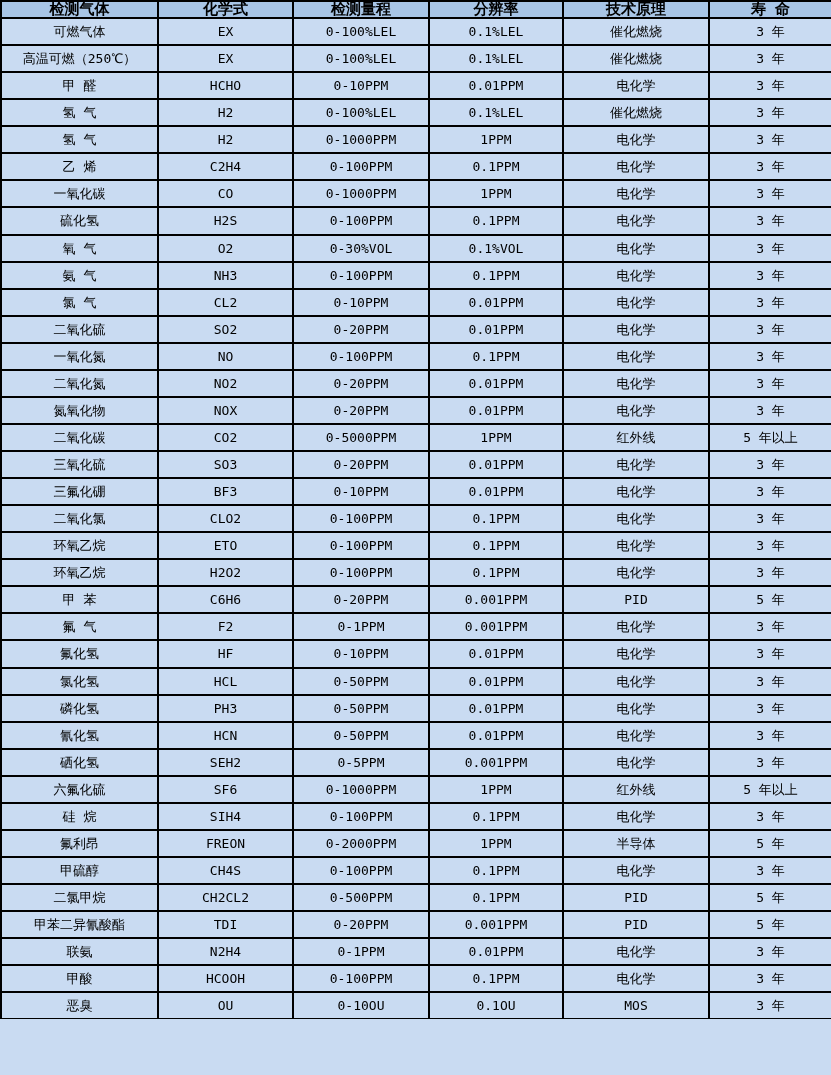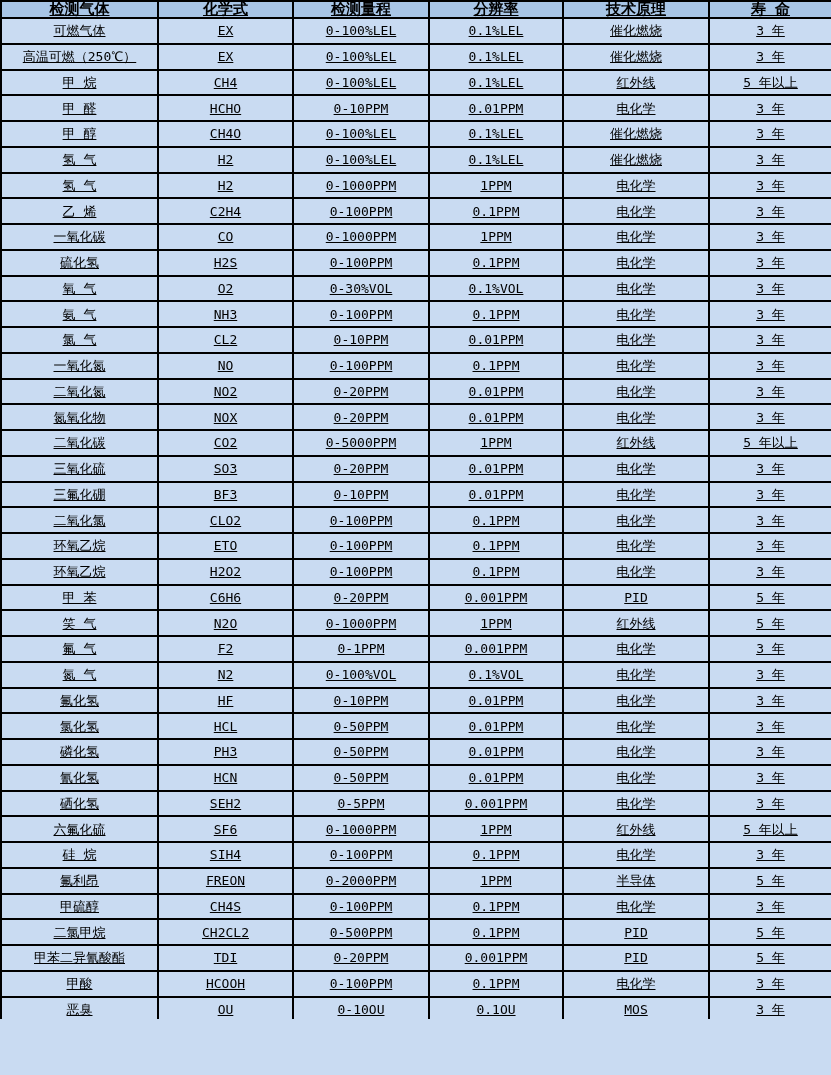--- a/index.html
+++ b/index.html
@@ -10,21 +10,20 @@
   }
   html, body {
     margin: 0;
     padding: 0;
     background: #c9dbf2;
   }
   .page {
     width: 831px;
     height: 1019px;
     overflow: hidden;
-    text-decoration: underline;
   }
   table.spec-table {
     width: 831px;
     height: 1075px;
     border-collapse: collapse;
     table-layout: fixed;
     background: var(--row-bg);
   }
   table.spec-table th,
   table.spec-table td {
@@ -81,41 +80,25 @@
         </tr>
         <tr>
           <td>高温可燃（250℃）</td>
           <td>EX</td>
           <td>0-100%LEL</td>
           <td>0.1%LEL</td>
           <td>催化燃烧</td>
           <td>3 年</td>
         </tr>
         <tr>
-          <td>甲 烷</td>
-          <td>CH4</td>
-          <td>0-100%LEL</td>
-          <td>0.1%LEL</td>
-          <td>红外线</td>
-          <td>5 年以上</td>
-        </tr>
-        <tr>
           <td>甲 醛</td>
           <td>HCHO</td>
           <td>0-10PPM</td>
           <td>0.01PPM</td>
           <td>电化学</td>
-          <td>3 年</td>
-        </tr>
-        <tr>
-          <td>甲 醇</td>
-          <td>CH4O</td>
-          <td>0-100%LEL</td>
-          <td>0.1%LEL</td>
-          <td>催化燃烧</td>
           <td>3 年</td>
         </tr>
         <tr>
           <td>氢 气</td>
           <td>H2</td>
           <td>0-100%LEL</td>
           <td>0.1%LEL</td>
           <td>催化燃烧</td>
           <td>3 年</td>
         </tr>
@@ -169,20 +152,28 @@
         </tr>
         <tr>
           <td>氯 气</td>
           <td>CL2</td>
           <td>0-10PPM</td>
           <td>0.01PPM</td>
           <td>电化学</td>
           <td>3 年</td>
         </tr>
         <tr>
+          <td>二氧化硫</td>
+          <td>SO2</td>
+          <td>0-20PPM</td>
+          <td>0.01PPM</td>
+          <td>电化学</td>
+          <td>3 年</td>
+        </tr>
+        <tr>
           <td>一氧化氮</td>
           <td>NO</td>
           <td>0-100PPM</td>
           <td>0.1PPM</td>
           <td>电化学</td>
           <td>3 年</td>
         </tr>
         <tr>
           <td>二氧化氮</td>
           <td>NO2</td>
@@ -246,47 +237,31 @@
           <td>0.1PPM</td>
           <td>电化学</td>
           <td>3 年</td>
         </tr>
         <tr>
           <td>甲 苯</td>
           <td>C6H6</td>
           <td>0-20PPM</td>
           <td>0.001PPM</td>
           <td>PID</td>
-          <td>5 年</td>
-        </tr>
-        <tr>
-          <td>笑 气</td>
-          <td>N2O</td>
-          <td>0-1000PPM</td>
-          <td>1PPM</td>
-          <td>红外线</td>
           <td>5 年</td>
         </tr>
         <tr>
           <td>氟 气</td>
           <td>F2</td>
           <td>0-1PPM</td>
           <td>0.001PPM</td>
           <td>电化学</td>
           <td>3 年</td>
         </tr>
         <tr>
-          <td>氮 气</td>
-          <td>N2</td>
-          <td>0-100%VOL</td>
-          <td>0.1%VOL</td>
-          <td>电化学</td>
-          <td>3 年</td>
-        </tr>
-        <tr>
           <td>氟化氢</td>
           <td>HF</td>
           <td>0-10PPM</td>
           <td>0.01PPM</td>
           <td>电化学</td>
           <td>3 年</td>
         </tr>
         <tr>
           <td>氯化氢</td>
           <td>HCL</td>
@@ -359,20 +334,28 @@
           <td>PID</td>
           <td>5 年</td>
         </tr>
         <tr>
           <td>甲苯二异氰酸酯</td>
           <td>TDI</td>
           <td>0-20PPM</td>
           <td>0.001PPM</td>
           <td>PID</td>
           <td>5 年</td>
+        </tr>
+        <tr>
+          <td>联氨</td>
+          <td>N2H4</td>
+          <td>0-1PPM</td>
+          <td>0.01PPM</td>
+          <td>电化学</td>
+          <td>3 年</td>
         </tr>
         <tr>
           <td>甲酸</td>
           <td>HCOOH</td>
           <td>0-100PPM</td>
           <td>0.1PPM</td>
           <td>电化学</td>
           <td>3 年</td>
         </tr>
         <tr>

